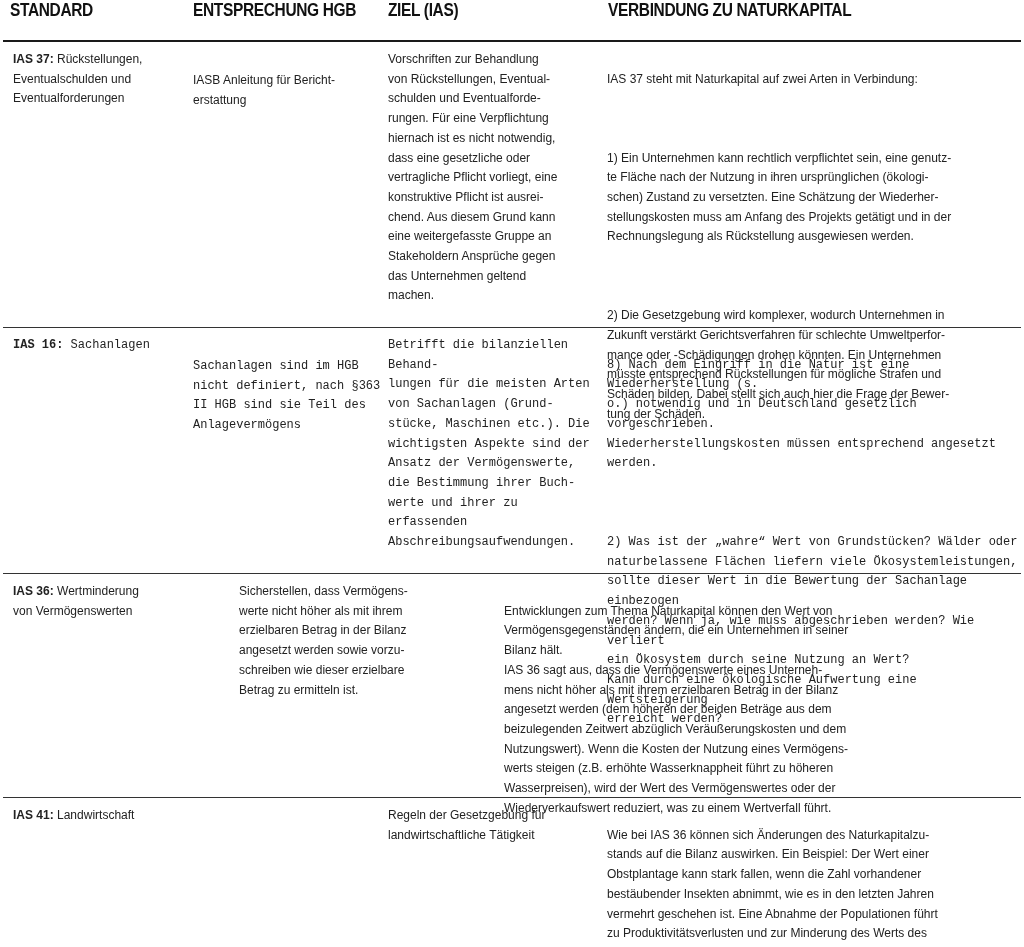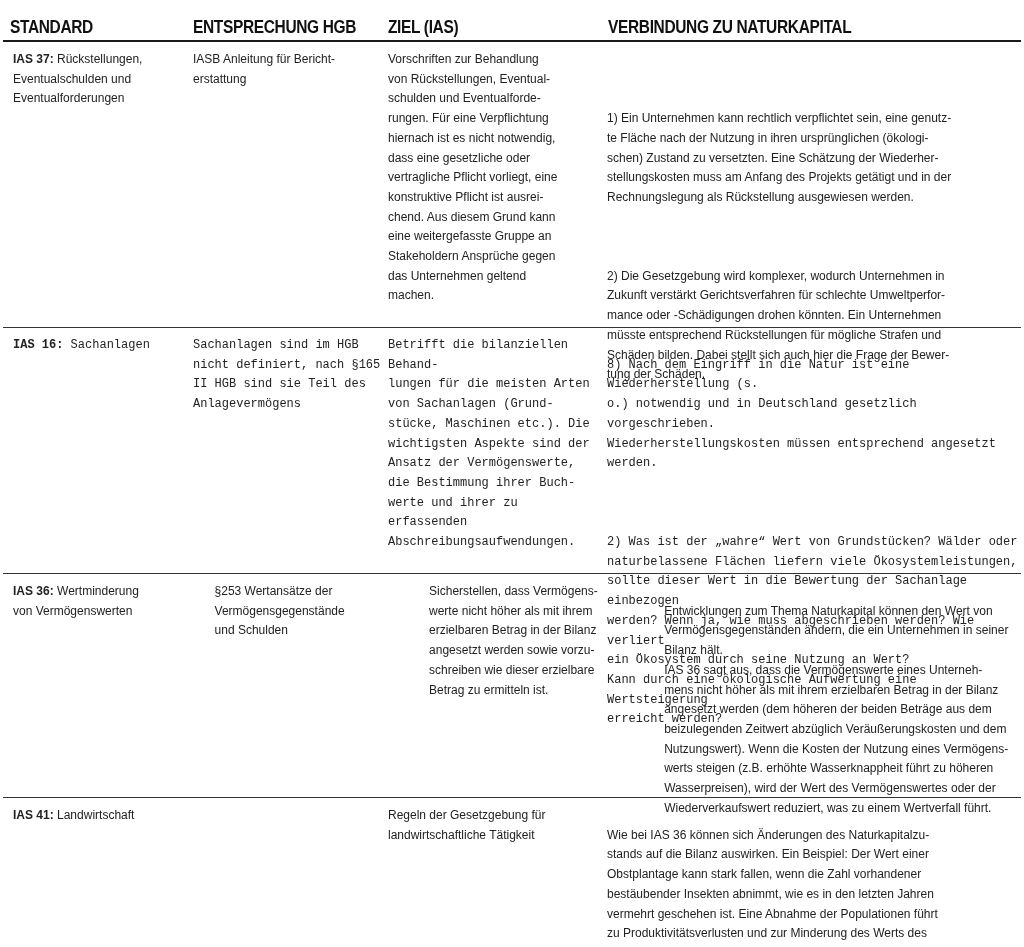--- a/index.html
+++ b/index.html
@@ -17,21 +17,20 @@
     }
     .table {
       position: absolute;
       left: 3px;
       top: 0;
       width: 1018px;
     }
     .header {
       display: flex;
       height: 39px;
-      align-items: flex-end;
       border-bottom: 2px solid #1a1a1a;
       box-sizing: border-box;
       padding-bottom: 3px;
       height: 42px;
     }
     .hcell {
       font-family: "Liberation Sans", sans-serif;
       font-weight: bold;
       font-size: 18px;
       letter-spacing: -0.4px;
@@ -53,21 +52,21 @@
     .row:last-child { border-bottom: none; }
     .cell {
       font-size: 12px;
       line-height: 19.7px;
       padding-top: 8px;
       padding-bottom: 5px;
       white-space: pre-line;
       color: #222;
     }
     .row .c1 { padding-left: 10px; }
-    .row .c2 { padding-left: 3px; }
+    .row .c2 { padding-left: 3px; margin-top: 21px; }
     .row .c3 { padding-left: 3px; }
     .row .c4 { padding-left: 3px; }
     .std-code { font-weight: bold; }
     .para-gap { height: 19.7px; }
     .r1 { height: 286px; }
     .r2 { height: 246px; font-family: Liberation Mono, monospace; }
     .r3 { height: 224px; gap: 46px; }
     .r4 { height: 150px; }
   </style>
 </head>
@@ -102,40 +101,41 @@
 hiernach ist es nicht notwendig,
 dass eine gesetzliche oder
 vertragliche Pflicht vorliegt, eine
 konstruktive Pflicht ist ausrei-
 chend. Aus diesem Grund kann
 eine weitergefasste Gruppe an
 Stakeholdern Ansprüche gegen
 das Unternehmen geltend
 machen.</div>
     <div class="cell c4">
+      <div>IAS 37 steht mit Naturkapital auf zwei Arten in Verbindung:</div>
       <div class="para-gap"></div>
       <div>1) Ein Unternehmen kann rechtlich verpflichtet sein, eine genutz-
 te Fläche nach der Nutzung in ihren ursprünglichen (ökologi-
 schen) Zustand zu versetzten. Eine Schätzung der Wiederher-
 stellungskosten muss am Anfang des Projekts getätigt und in der
 Rechnungslegung als Rückstellung ausgewiesen werden.</div>
       <div class="para-gap"></div>
       <div>2) Die Gesetzgebung wird komplexer, wodurch Unternehmen in
 Zukunft verstärkt Gerichtsverfahren für schlechte Umweltperfor-
 mance oder -Schädigungen drohen könnten. Ein Unternehmen
 müsste entsprechend Rückstellungen für mögliche Strafen und
 Schäden bilden. Dabei stellt sich auch hier die Frage der Bewer-
 tung der Schäden.</div>
     </div>
   </div>
 
   <div class="row r2">
     <div class="cell c1"><span class="std-code">IAS 16:</span><span> Sachanlagen</span></div>
     <div class="cell c2">Sachanlagen sind im HGB
-nicht definiert, nach §165
+nicht definiert, nach §363
 II HGB sind sie Teil des
 Anlagevermögens</div>
     <div class="cell c3">Betrifft die bilanziellen Behand-
 lungen für die meisten Arten
 von Sachanlagen (Grund-
 stücke, Maschinen etc.). Die
 wichtigsten Aspekte sind der
 Ansatz der Vermögenswerte,
 die Bestimmung ihrer Buch-
 werte und ihrer zu erfassenden
@@ -152,23 +152,20 @@
 werden? Wenn ja, wie muss abgeschrieben werden? Wie verliert
 ein Ökosystem durch seine Nutzung an Wert?
 Kann durch eine ökologische Aufwertung eine Wertsteigerung
 erreicht werden?</div>
     </div>
   </div>
 
   <div class="row r3">
     <div class="cell c1"><span class="std-code">IAS 36:</span><span> Wertminderung
 von Vermögenswerten</span></div>
-    <div class="cell c2">§253 Wertansätze der
-Vermögensgegenstände
-und Schulden</div>
     <div class="cell c3">Sicherstellen, dass Vermögens-
 werte nicht höher als mit ihrem
 erzielbaren Betrag in der Bilanz
 angesetzt werden sowie vorzu-
 schreiben wie dieser erzielbare
 Betrag zu ermitteln ist.</div>
     <div class="cell c4">
       <div>Entwicklungen zum Thema Naturkapital können den Wert von
 Vermögensgegenständen ändern, die ein Unternehmen in seiner
 Bilanz hält.

